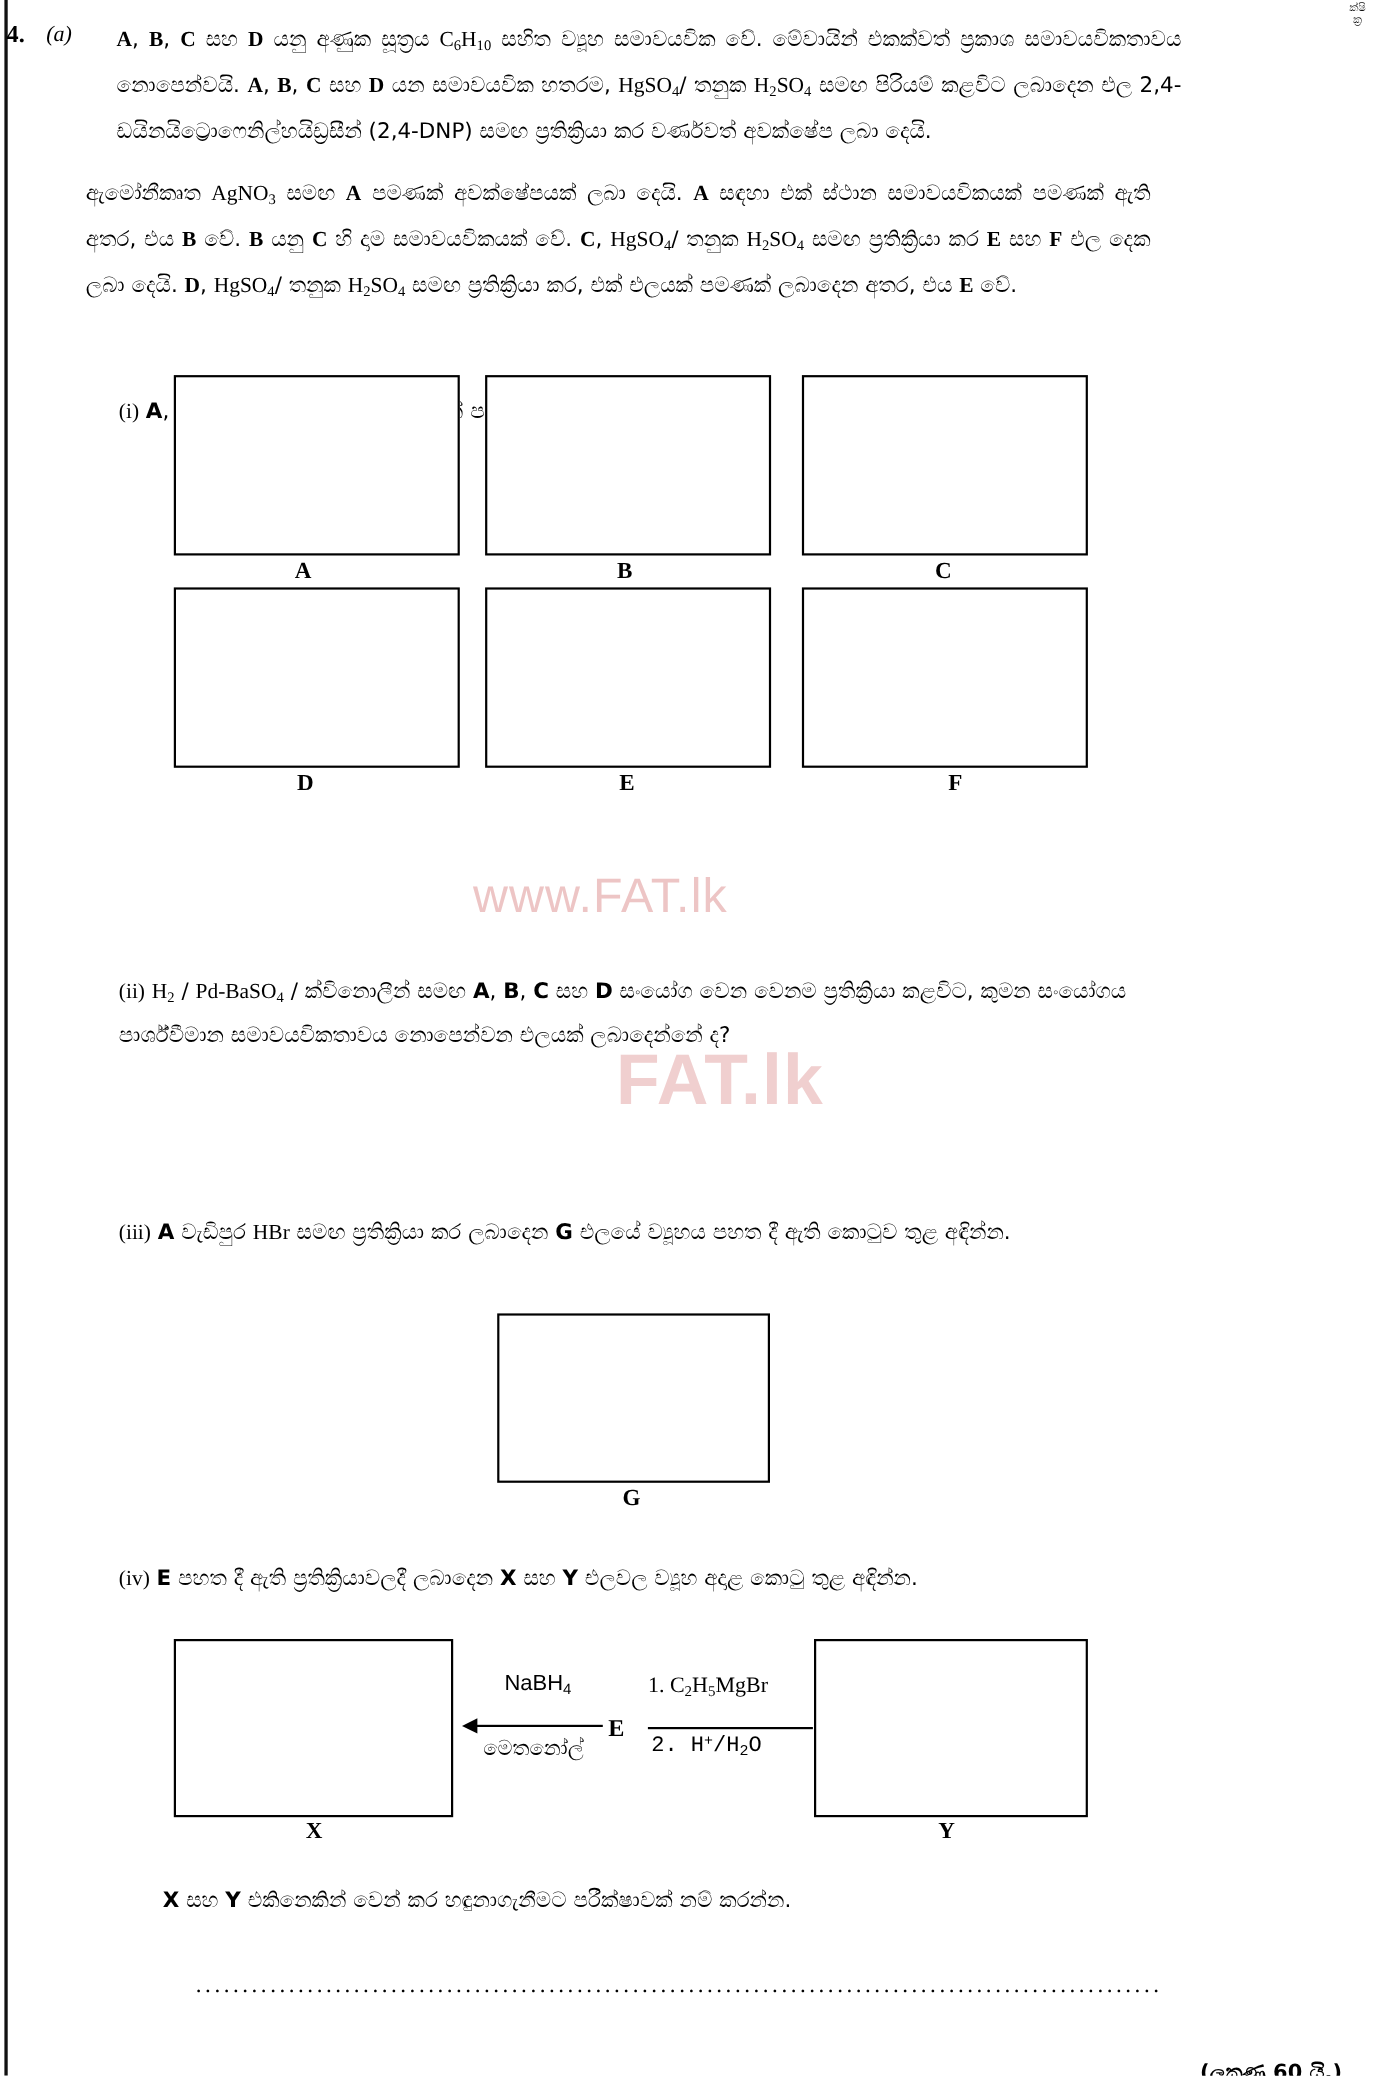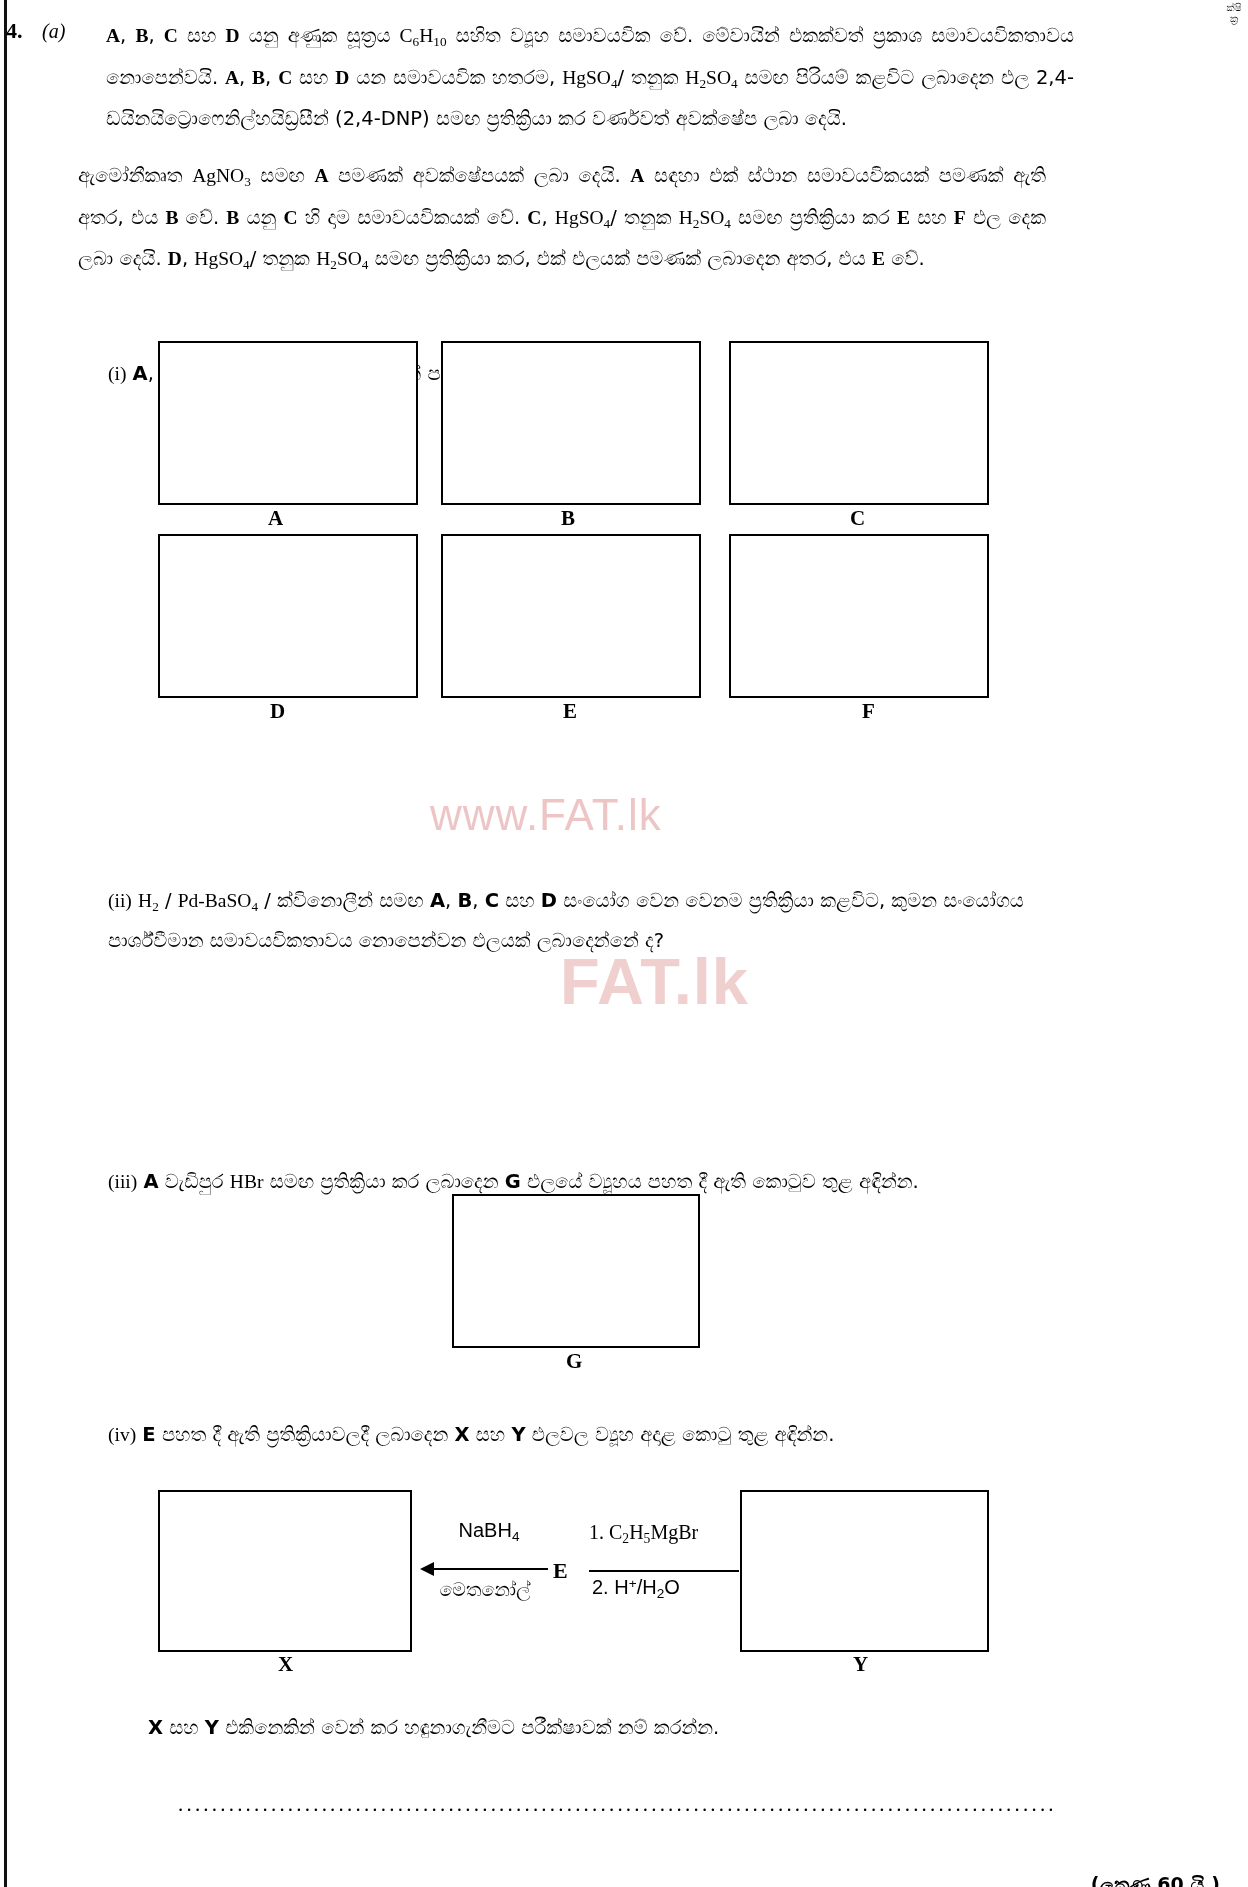--- a/index.html
+++ b/index.html
@@ -127,21 +127,21 @@
     font-size: 19.5px;
     line-height: 34px;
     font-family: "DejaVu Sans", sans-serif;
   }
   .subq .lbl {
     font-family: "Liberation Serif", serif;
   }
 
   #q-i   { left: 108px; top: 357px; width: 940px; }
   #q-ii  { left: 108px; top: 884px; width: 950px; }
-  #q-iii { left: 108px; top: 1165px; width: 950px; }
+  #q-iii { left: 108px; top: 1103px; width: 950px; }
   #q-iv  { left: 108px; top: 1418px; width: 950px; }
 
   
   .ansbox {
     position: absolute;
     border: 2.2px solid #000;
     background: #fff;
   }
   .boxlabel {
     position: absolute;
@@ -247,21 +247,21 @@
     font-size: 20px;
     font-family: "Liberation Serif", serif;
   }
   #reagent-bot-right {
     position: absolute;
     left: 592px;
     top: 1576px;
     width: 155px;
     text-align: left;
     font-size: 20px;
-    font-family: Liberation Sans, sans-serif;
+    font-family: Liberation Mono, monospace;
   }
 
   
   #final-q {
     position: absolute;
     left: 148px;
     top: 1716px;
     width: 900px;
     font-size: 19.5px;
     font-family: "DejaVu Sans", sans-serif;

